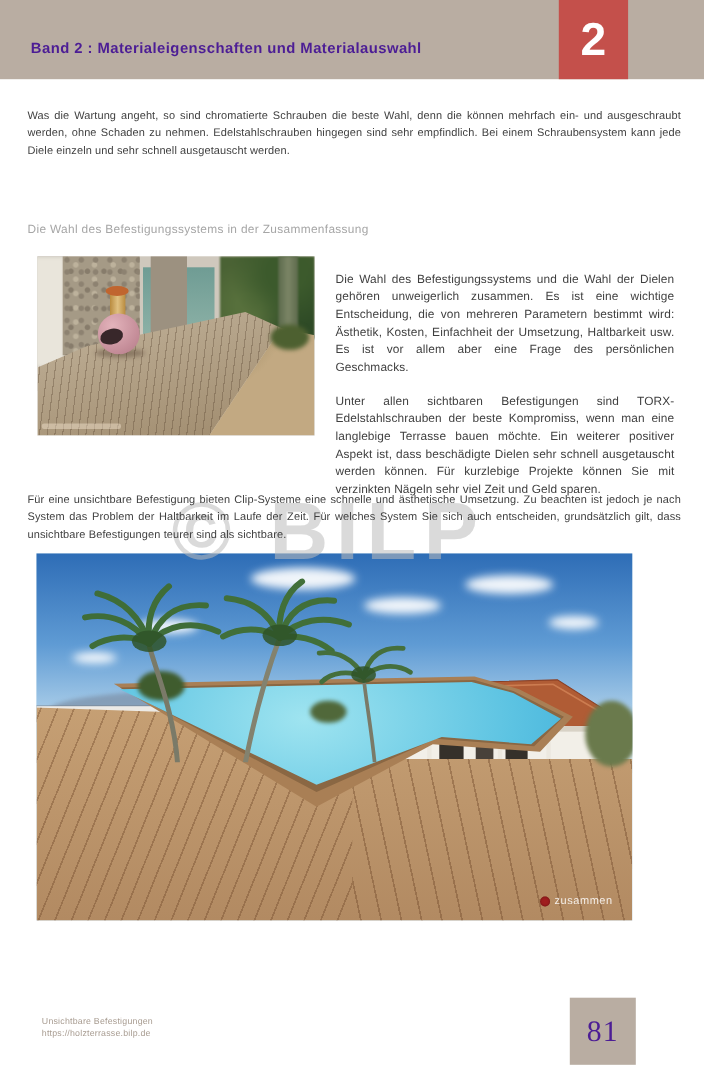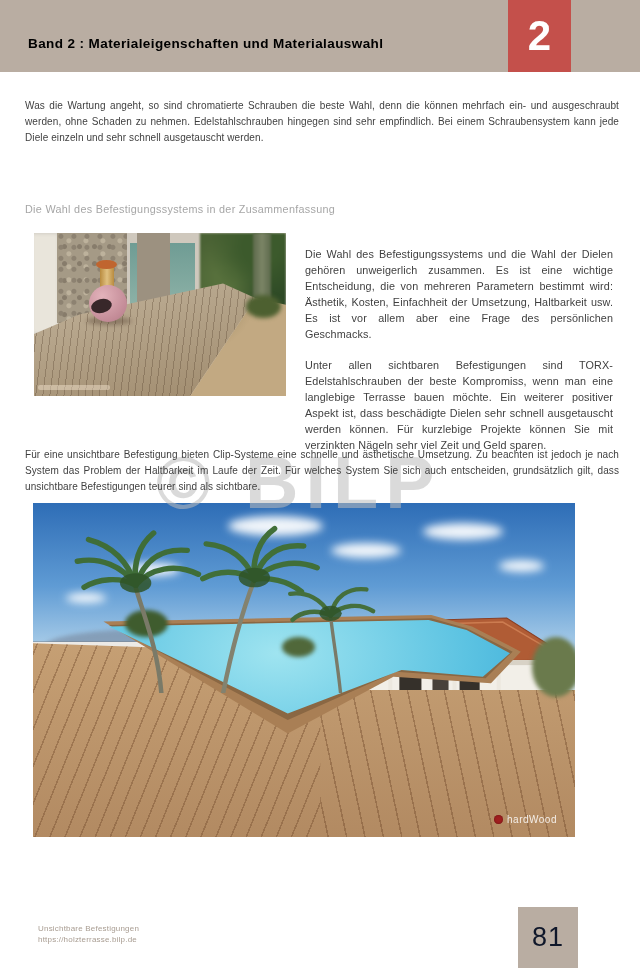--- a/index.html
+++ b/index.html
@@ -1,21 +1,21 @@
 <!DOCTYPE html>
 <html lang="de" style="--accent: #c4504b; --band: #b9ada2; --text: #3f3f3f; --heading: #a6a6a6; --footer: #a89c91;"><head>
 <meta charset="utf-8">
 <style>
   html,body{margin:0;padding:0;background:#ffffff;}
   .page{position:relative;width:640px;height:972px;background:#fff;overflow:hidden;
         font-family:"Liberation Sans",sans-serif;color:#3f3f3f;}
 
   
   .header-band{position:absolute;left:0;top:0;width:640px;height:72px;background:var(--band,#b9ada2);}
-  .header-title{position:absolute;left:28px;top:36px;color:#000000;font-size:13.5px;font-weight:bold;letter-spacing:.4px;}
+  .header-title{position:absolute;left:28px;top:36px;color:#4c1d95;font-size:13.5px;font-weight:bold;letter-spacing:.4px;}
   .chapter-box{position:absolute;left:508px;top:0;width:63px;height:72px;background:var(--accent,#c4504b);
                color:#fff;font-size:42px;font-weight:bold;display:flex;align-items:center;justify-content:center;}
 
   
   .body-text{position:absolute;font-size:10px;line-height:16.2px;text-align:justify;
              letter-spacing:.1px;color:var(--text,#3f3f3f);z-index:5;}
   .p1{left:25px;top:98px;width:594px;}
   .p2{left:25px;top:161px;width:594px;}
   .section-heading{position:absolute;left:25px;top:203px;width:594px;font-size:10.8px;
                    color:var(--heading,#a6a6a6);letter-spacing:.3px;z-index:5;}
@@ -114,21 +114,21 @@
   .photo-logo{position:absolute;right:18px;bottom:12px;display:flex;align-items:center;gap:4px;z-index:8;}
   .logo-dot{width:9px;height:9px;border-radius:50%;background:#a01f1f;box-shadow:inset 0 0 2px #5e0f0f;}
   .logo-text{font-size:10px;color:rgba(255,255,255,.85);letter-spacing:.5px;}
   .palms{position:absolute;left:4%;top:5%;width:62%;height:52%;z-index:3;}
   .house svg,.palms{display:block;}
 
   
   .footer-text{position:absolute;left:38px;top:924px;font-size:8px;line-height:10.5px;
     color:var(--footer,#a89c91);letter-spacing:.2px;z-index:5;}
   .page-num-box{position:absolute;left:518px;top:907px;width:60px;height:61px;background:var(--band,#b5a99e);
-    color:#0f172a;font-size:27px;display:flex;align-items:center;justify-content:center;letter-spacing:1px;z-index:5;}
+    color:#4c1d95;font-size:27px;display:flex;align-items:center;justify-content:center;letter-spacing:1px;z-index:5;font-family:Liberation Serif, serif;}
 </style>
 </head>
 <body>
 
 <div class="page">
 
   <div class="header-band">
     <div class="header-title">Band 2 : Materialeigenschaften und Materialauswahl</div>
   </div>
   <div class="chapter-box">2</div>
@@ -230,21 +230,21 @@
     <div class="deck-stripes-right"></div>
     <div class="coping-outer"></div>
     <div class="coping-inner"></div>
     <div class="pool-water"></div>
     <div class="pool-shrub s1"></div>
     <div class="pool-shrub s2"></div>
     <div class="pool-shrub s3"></div>
 
     <div class="photo-logo">
       <span class="logo-dot"></span>
-      <span class="logo-text">hardWood</span>
+      <span class="logo-text">zusammen</span>
     </div>
   </div>
 
   <div class="footer-text">
     <div>Unsichtbare Befestigungen</div>
     <div>https://holzterrasse.bilp.de</div>
   </div>
   <div class="page-num-box">81</div>
 
 </div>

